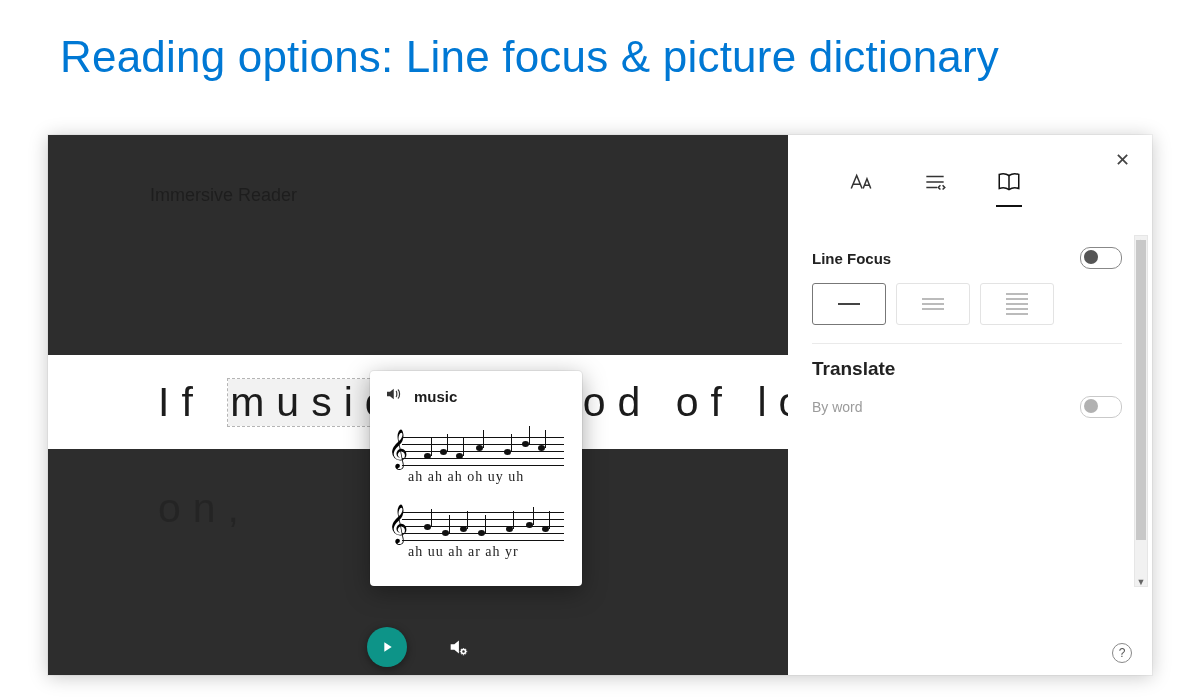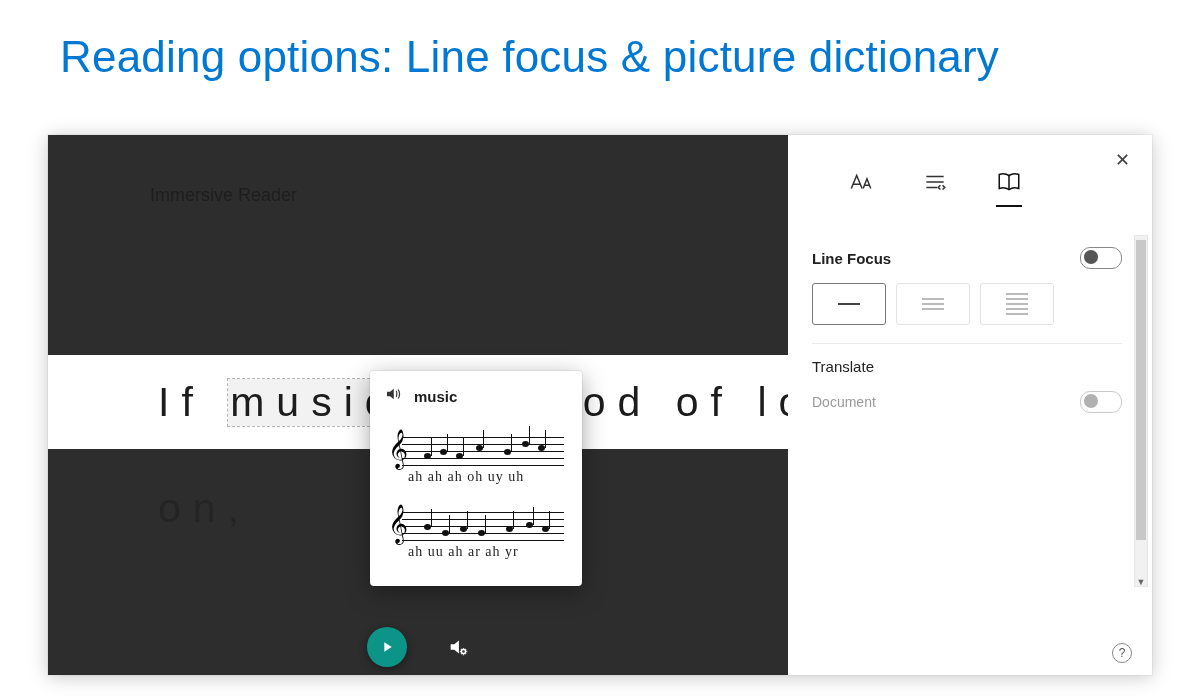--- a/index.html
+++ b/index.html
@@ -191,21 +191,21 @@
   .toggle.on .knob { background:#fff; left:auto; right:3px; }
   .toggle.disabled { opacity:0.45; }
   .linefocus-modes { display:flex; gap:10px; margin-top:14px; }
   .mode {
     width: 72px; height: 40px; border:1px solid #e3e3e3; border-radius:3px;
     display:flex; align-items:center; justify-content:center; color:#bbb;
   }
   .mode.selected { border-color:#777; color:#444; }
   .mode .bars { display:flex; flex-direction:column; gap:3px; }
   .mode .bar { width:22px; height:2px; background:currentColor; }
-  .translate-label { font-size: 15px; color:#222; font-weight:400; margin-bottom:12px;}
+  .translate-label { font-size: 19px; color:#222; font-weight:700; margin-bottom:12px;}
   .select {
     border:1px solid #bdbdbd; height:34px; border-radius:2px;
     display:flex; align-items:center; justify-content:space-between;
     padding:0 12px; font-size:13.5px; color:#555;
   }
   .select svg { width:14px; height:14px; }
   .tr-row { display:flex; align-items:center; justify-content:space-between; margin-top:16px;}
   .tr-row .opt { font-size:14px; color:#9b9b9b;}
   .scrollbar {
     position:absolute; right:4px; top:100px; width:12px; height:350px;
@@ -360,21 +360,21 @@
                 <div class="bar"></div>
               </div>
           </div>
         </div>
       </div>
 
 
       <div class="section">
         <div class="translate-label">Translate</div>
         <div class="tr-row">
-          <div class="opt">Document</div>
+          <div class="opt">By word</div>
           <div class="toggle disabled">
               <div class="knob"></div>
             </div>
         </div>
       </div>
     </div>
 
     <div class="scrollbar">
       <div class="arrow">▲</div>
       <div class="thumb"></div>

